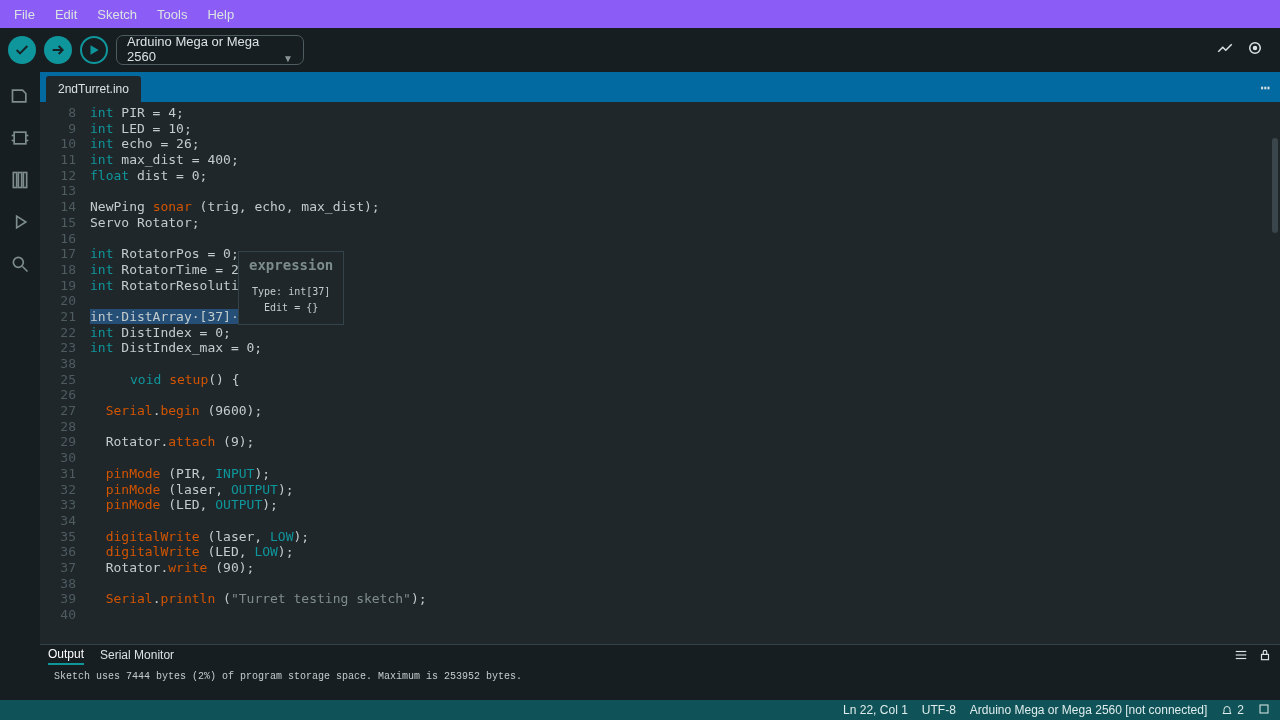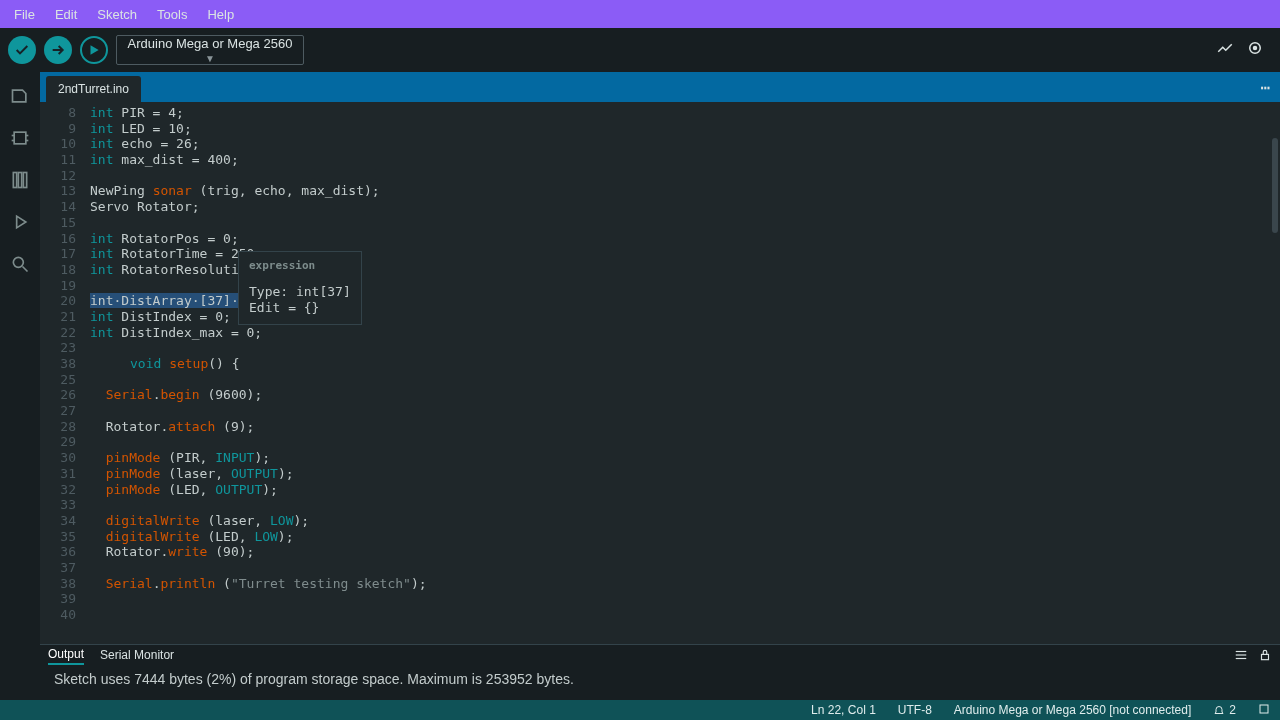--- a/index.html
+++ b/index.html
@@ -38,28 +38,27 @@
     color: #fff;
     cursor: pointer;
   }
   .tb-btn.outline { background: transparent; border: 2px solid #0f969c; color: #0f969c; }
   .board-select {
     background: #171e21;
     border: 1px solid #4e5b61;
     height: 30px;
     width: 188px;
     display: flex;
-    align-items: center;
+    align-items: flex-end;
     padding: 0 10px;
     color: #dae3e3;
     font-family: -apple-system, "Segoe UI", sans-serif;
     font-size: 13px;
-    border-radius: 2px;
+    border-radius: 7px;
     justify-content: space-between;
-    flex-direction: column;
   }
   .chevron { font-size: 10px; color: #8a9599; }
   .toolbar-right {
     margin-left: auto;
     display: flex;
     gap: 12px;
     align-items: center;
     padding-right: 8px;
   }
   .toolbar-right .icon { color: #dae3e3; cursor: pointer; }
@@ -132,22 +131,22 @@
     position: absolute;
     top: calc(3px + 15.7px * 9.3);
     left: 148px;
     background: #1f272a;
     border: 1px solid #33434a;
     padding: 6px 10px 8px 10px;
     font-size: 13px;
     color: #c3cccc;
     z-index: 10;
   }
-  .tooltip .tt-head { color: #7d8c8c; font-size: 11px; font-weight: 600; margin-bottom: 10px; }
-  .tooltip .tt-row { font-size: 13px; line-height: 16px; white-space: pre; }
+  .tooltip .tt-head { color: #7d8c8c; font-size: 14px; font-weight: 600; margin-bottom: 10px; }
+  .tooltip .tt-row { font-size: 10px; line-height: 16px; white-space: pre; text-align: center; }
 
   .output-panel {
     border-top: 1px solid #33434a;
     background: #171e21;
     height: 56px;
     display: flex;
     flex-direction: column;
   }
   .out-tabs {
     height: 22px;
@@ -159,31 +158,31 @@
     font-size: 12px;
     position: relative;
   }
   .out-tab { color: #dae3e3; cursor: pointer; padding-bottom: 2px; }
   .out-tab.active { border-bottom: 2px solid #0f969c; color: #fff; }
   .out-right { position: absolute; right: 8px; display: flex; gap: 10px; align-items: center; }
   .out-body {
     flex: 1;
     padding: 4px 14px;
     color: #c3cccc;
-    font-size: 14px;
-    font-family: Liberation Sans, sans-serif;
+    font-size: 10px;
+    font-family: Liberation Mono, monospace;
   }
 
   .statusbar {
     height: 20px;
     background: #0f5257;
     display: flex;
     align-items: center;
     justify-content: flex-end;
-    gap: 22px;
+    gap: 14px;
     padding: 0 10px;
     font-family: -apple-system, "Segoe UI", sans-serif;
     font-size: 12px;
     color: #dfecec;
   }
   .bell-wrap { display: flex; align-items: center; gap: 4px; }
   .scroll-ind { position:absolute; right:0; width:10px; top:0; bottom:0; background:#1f272a; }
   .scroll-thumb { position:absolute; right:2px; width:6px; top:36px; height:95px; background:#3a464c; border-radius:3px; }
 </style>
 </head>
@@ -314,20 +313,21 @@
       <div class="code" id="code">
         <div class="tooltip">
           <div class="tt-head">expression</div>
           <div class="tt-row"><span>Type:</span><span> int[37]</span></div>
           <div class="tt-row"><span>Edit = </span><span>{}</span></div>
         </div>
       <div class="code-line"><span class="k-type">int</span><span> PIR = 4;</span></div>
           <div class="code-line"><span class="k-type">int</span><span> LED = 10;</span></div>
           <div class="code-line"><span class="k-type">int</span><span> echo = 26;</span></div>
           <div class="code-line"><span class="k-type">int</span><span> max_dist = 400;</span></div>
+          <div class="code-line"><span class="k-type">float</span><span> dist = 0;</span></div>
           <div class="code-line"><span></span></div>
           <div class="code-line"><span>NewPing </span><span class="k-class">sonar</span><span> (trig, echo, max_dist);</span></div>
           <div class="code-line"><span>Servo Rotator;</span></div>
           <div class="code-line"><span></span></div>
           <div class="code-line"><span class="k-type">int</span><span> RotatorPos = 0;</span></div>
           <div class="code-line"><span class="k-type">int</span><span> RotatorTime = 250;</span></div>
           <div class="code-line"><span class="k-type">int</span><span> RotatorResolution</span></div>
           <div class="code-line"><span></span></div>
           <div class="code-line"><span class="sel-inline">int</span><span class="sel-inline">·DistArray·[37]·=·{}</span><span>;</span></div>
           <div class="code-line"><span class="k-type">int</span><span> DistIndex = 0;</span></div>

